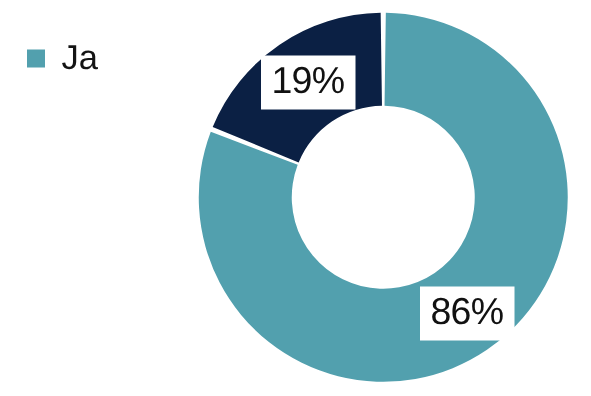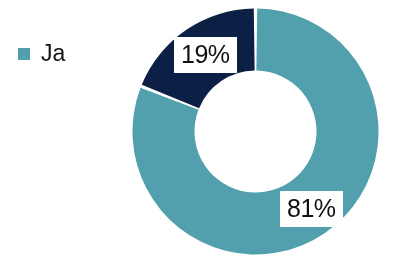--- a/index.html
+++ b/index.html
@@ -18,21 +18,20 @@
     background: #ffffff;
     overflow: hidden;
   }
 
   
   #legend {
     position: absolute;
     left: 18px;
     top: 22px;
     width: 110px;
-    margin-top: 15px;
   }
   .legend-item {
     display: flex;
     align-items: center;
     height: 33px;
   }
   .legend-swatch {
     width: 12px;
     height: 12px;
     flex: 0 0 12px;
@@ -96,15 +95,15 @@
     <svg id="donut-svg" viewBox="0 0 247 247">
       <g id="slices">
         <path id="slice-ja" fill="#52a0ae" d="M 125.21734818171488 0.511989546855574 A 123 123 0 1 1 8.51644180329022 79.82184362379914 L 66.47563373984312 101.83847529310364 A 61 61 0 1 0 124.35169300068786 62.505946035432444 Z"></path>
         <path id="slice-nee" fill="#0b2044" d="M 9.780837865685498 76.62834370891625 A 123 123 0 0 1 121.7826518182851 0.511989546855574 L 122.64830699931213 62.505946035432444 A 61 61 0 0 0 67.10269194964891 100.25470704263326 Z"></path>
       </g>
     </svg>
   </div>
 
   <div class="data-label" id="label-nee">19%</div>
 
-  <div class="data-label" id="label-ja">81%</div>
+  <div class="data-label" id="label-ja">86%</div>
 
 </div>
 
 </body></html>

